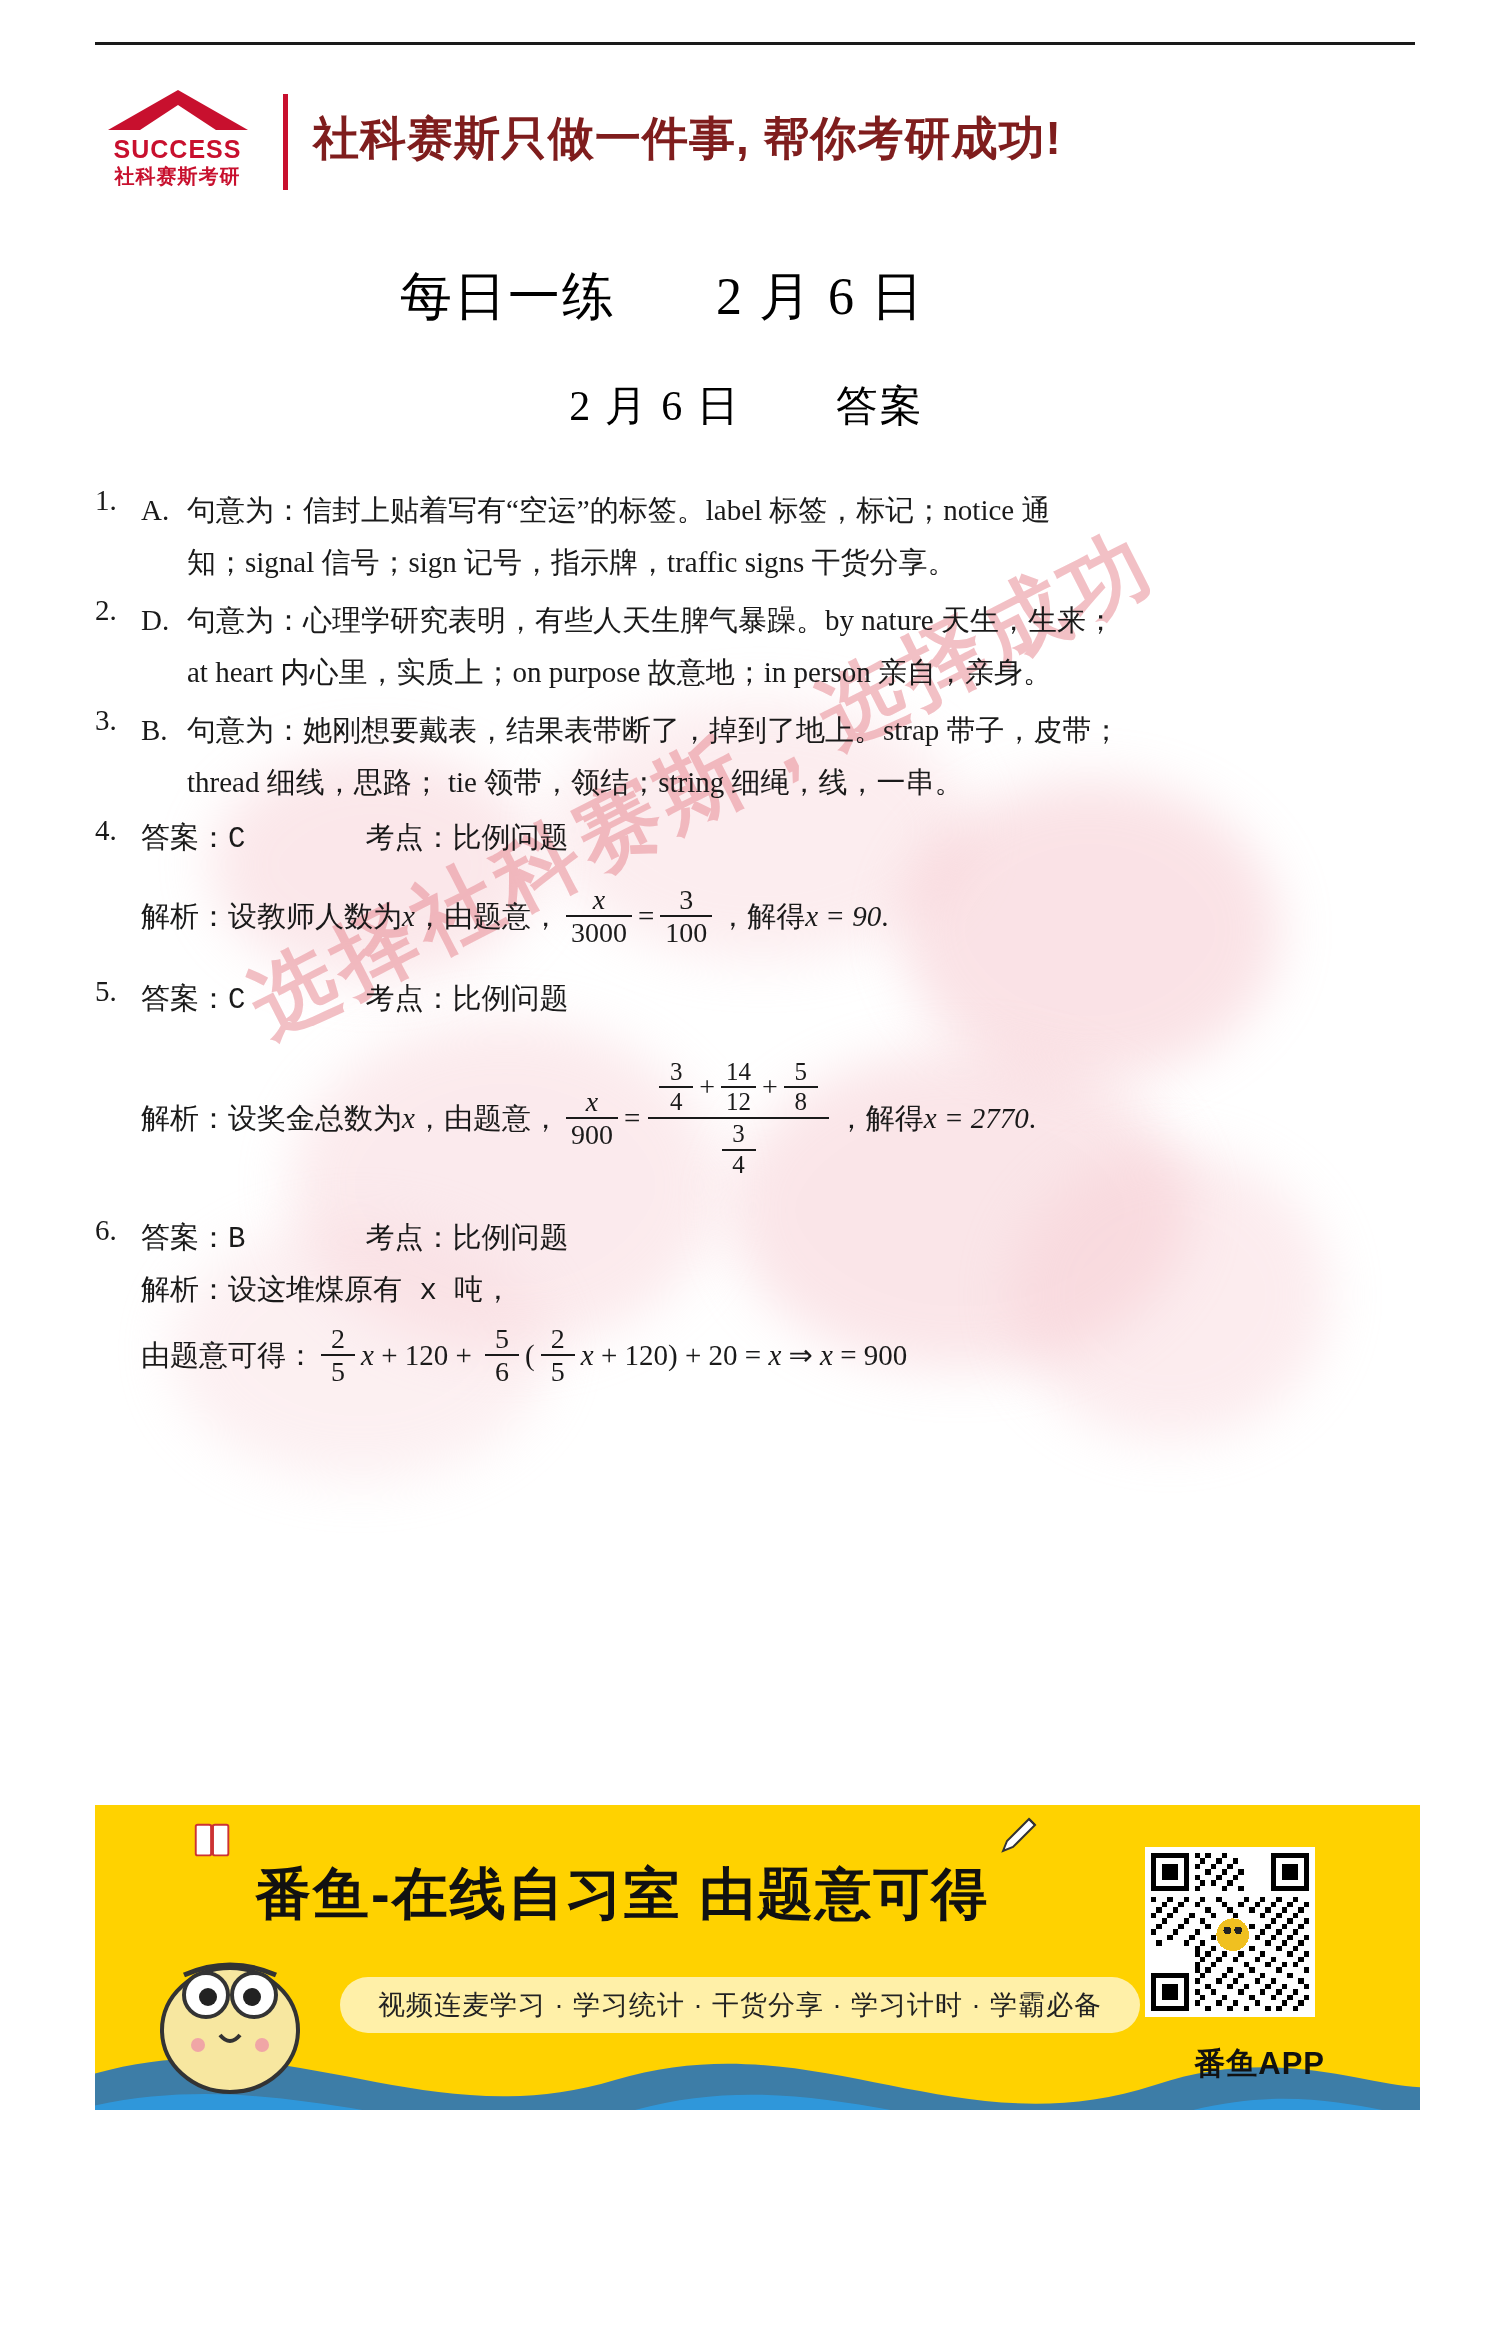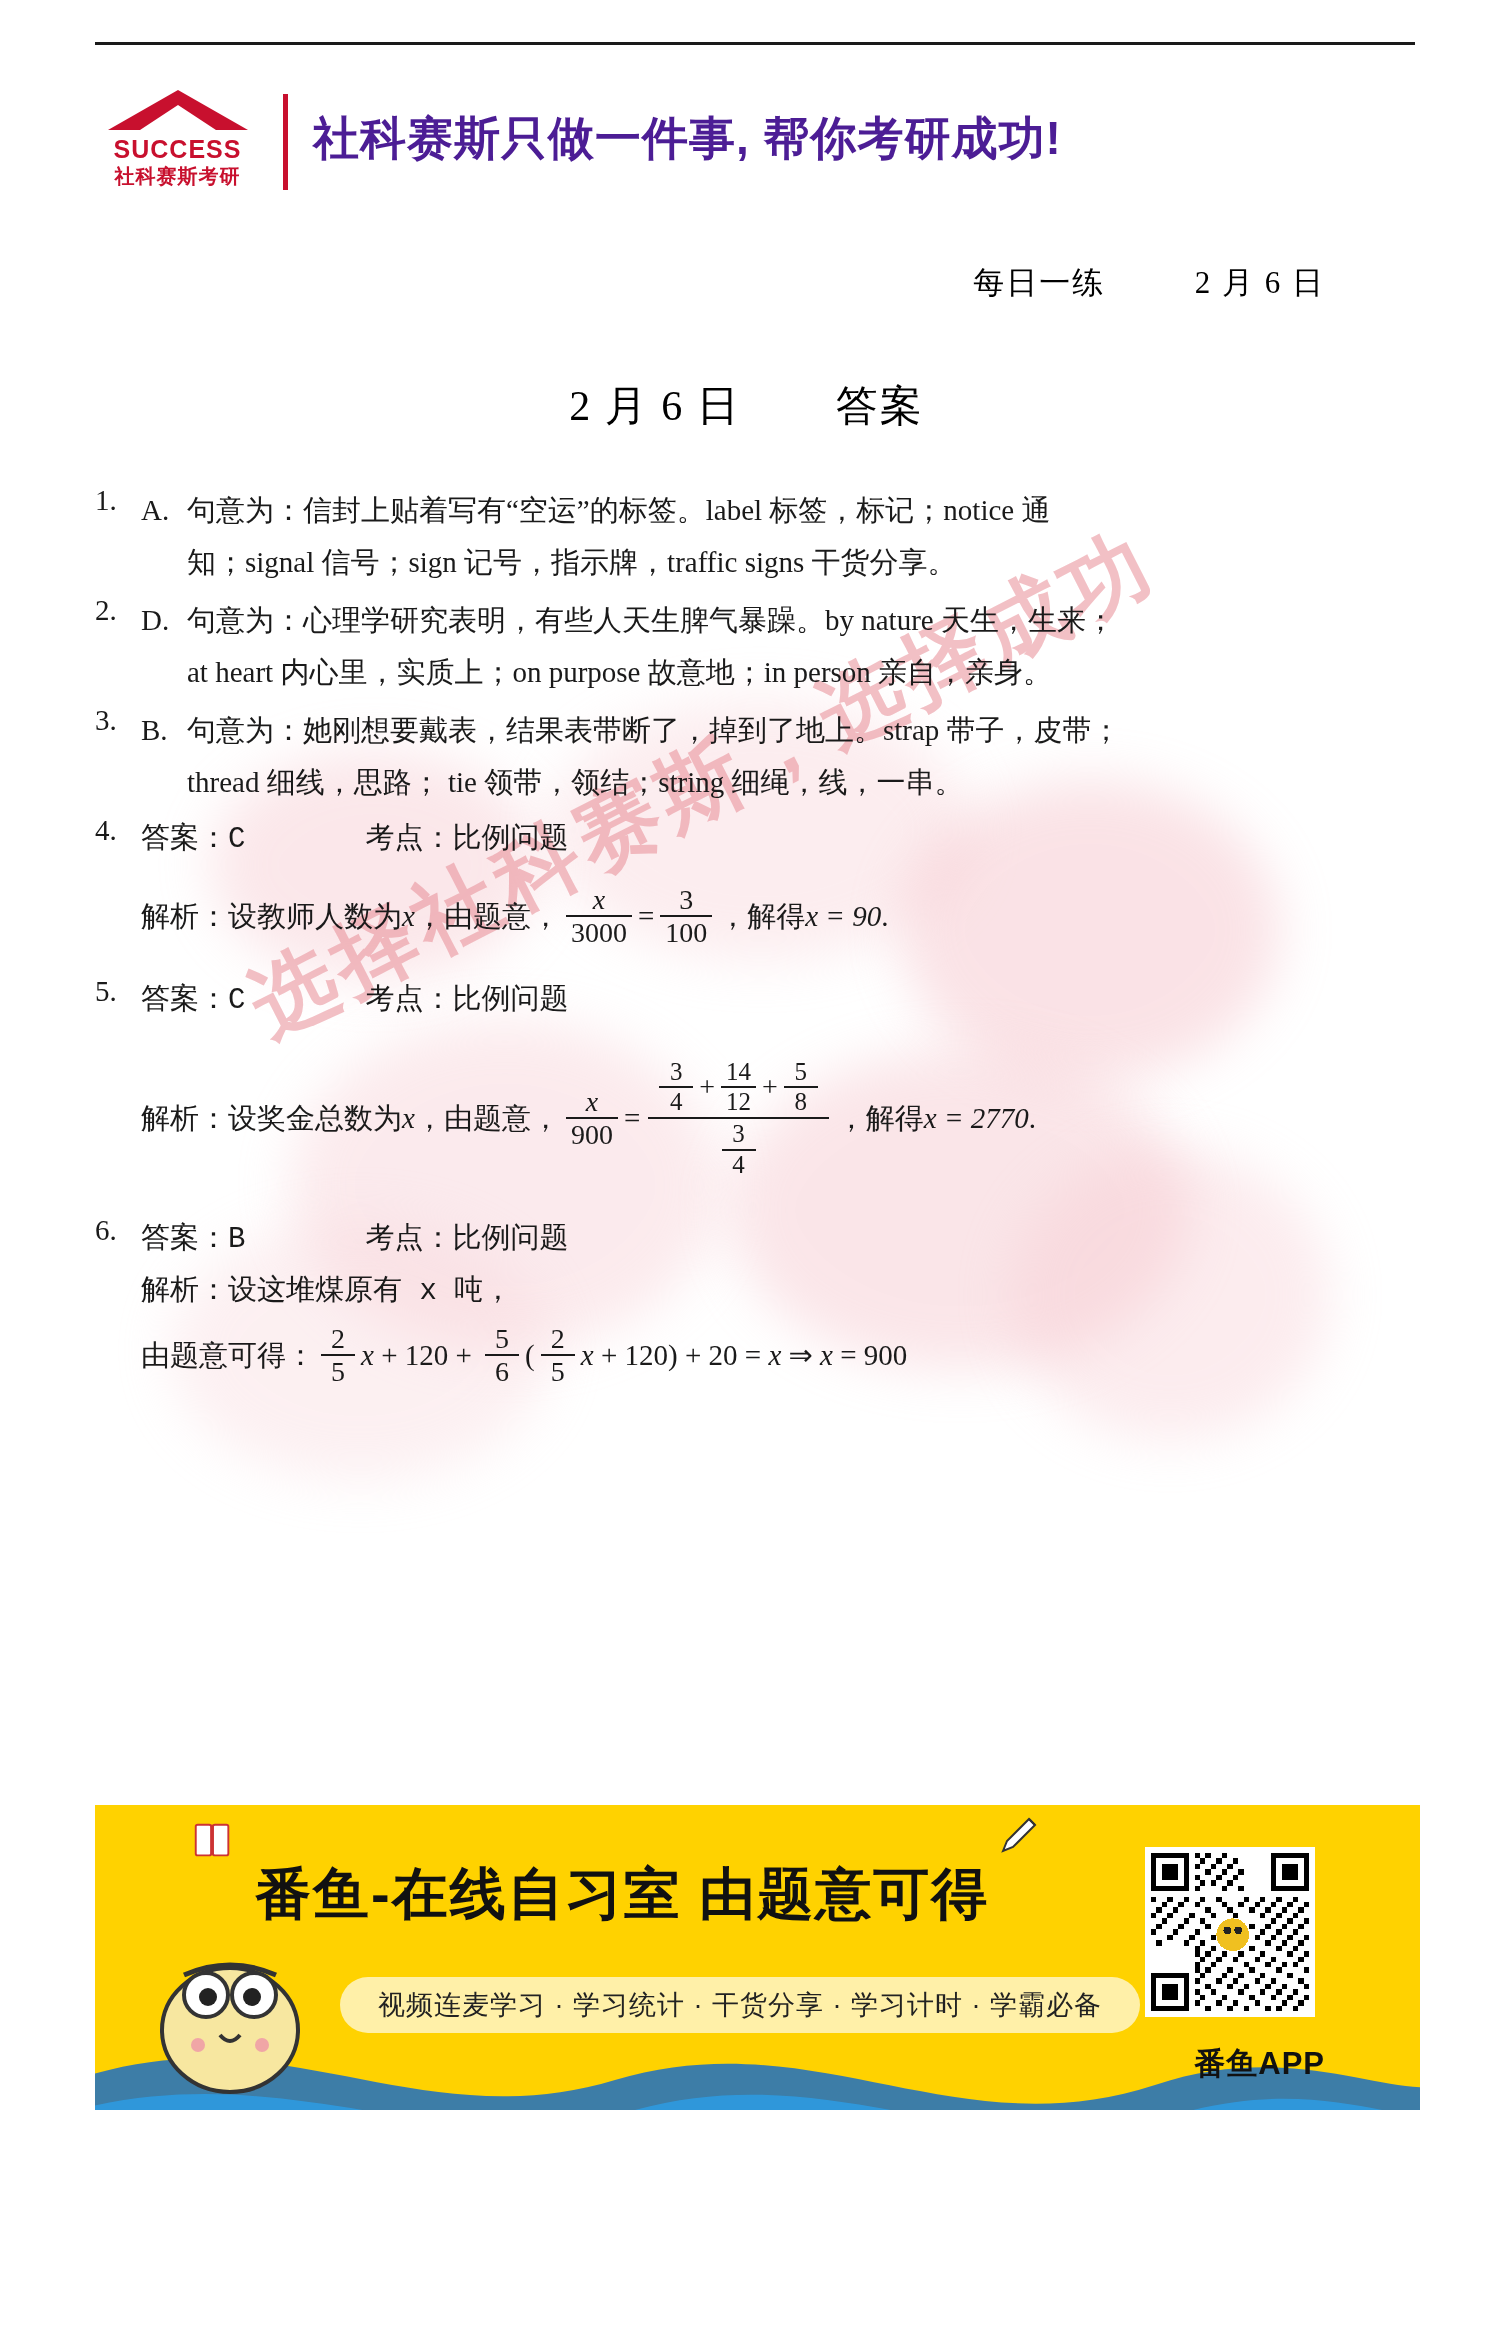--- a/index.html
+++ b/index.html
@@ -106,33 +106,33 @@
     width: 5px;
     height: 96px;
     background: #c8102e;
   }
   .header-slogan {
     position: absolute;
     left: 218px; top: 18px;
     font-family: "Liberation Sans", sans-serif;
     font-weight: bold;
     font-size: 46px;
-    color: #4c1d95;
+    color: #7f1d1d;
     letter-spacing: 1px;
     white-space: nowrap;
     text-align: center;
   }
 
   
   .title-1 {
     position: absolute;
     left: 0; top: 262px;
     width: 1325px;
-    text-align: right;
-    font-size: 31px;
+    text-align: center;
+    font-size: 52px;
     letter-spacing: 2px;
     color: #000;
   }
   .title-1 .gap { display: inline-block; width: 70px; }
   .title-2 {
     position: absolute;
     left: 0; top: 378px;
     width: 1493px;
     text-align: center;
     font-size: 42px;

